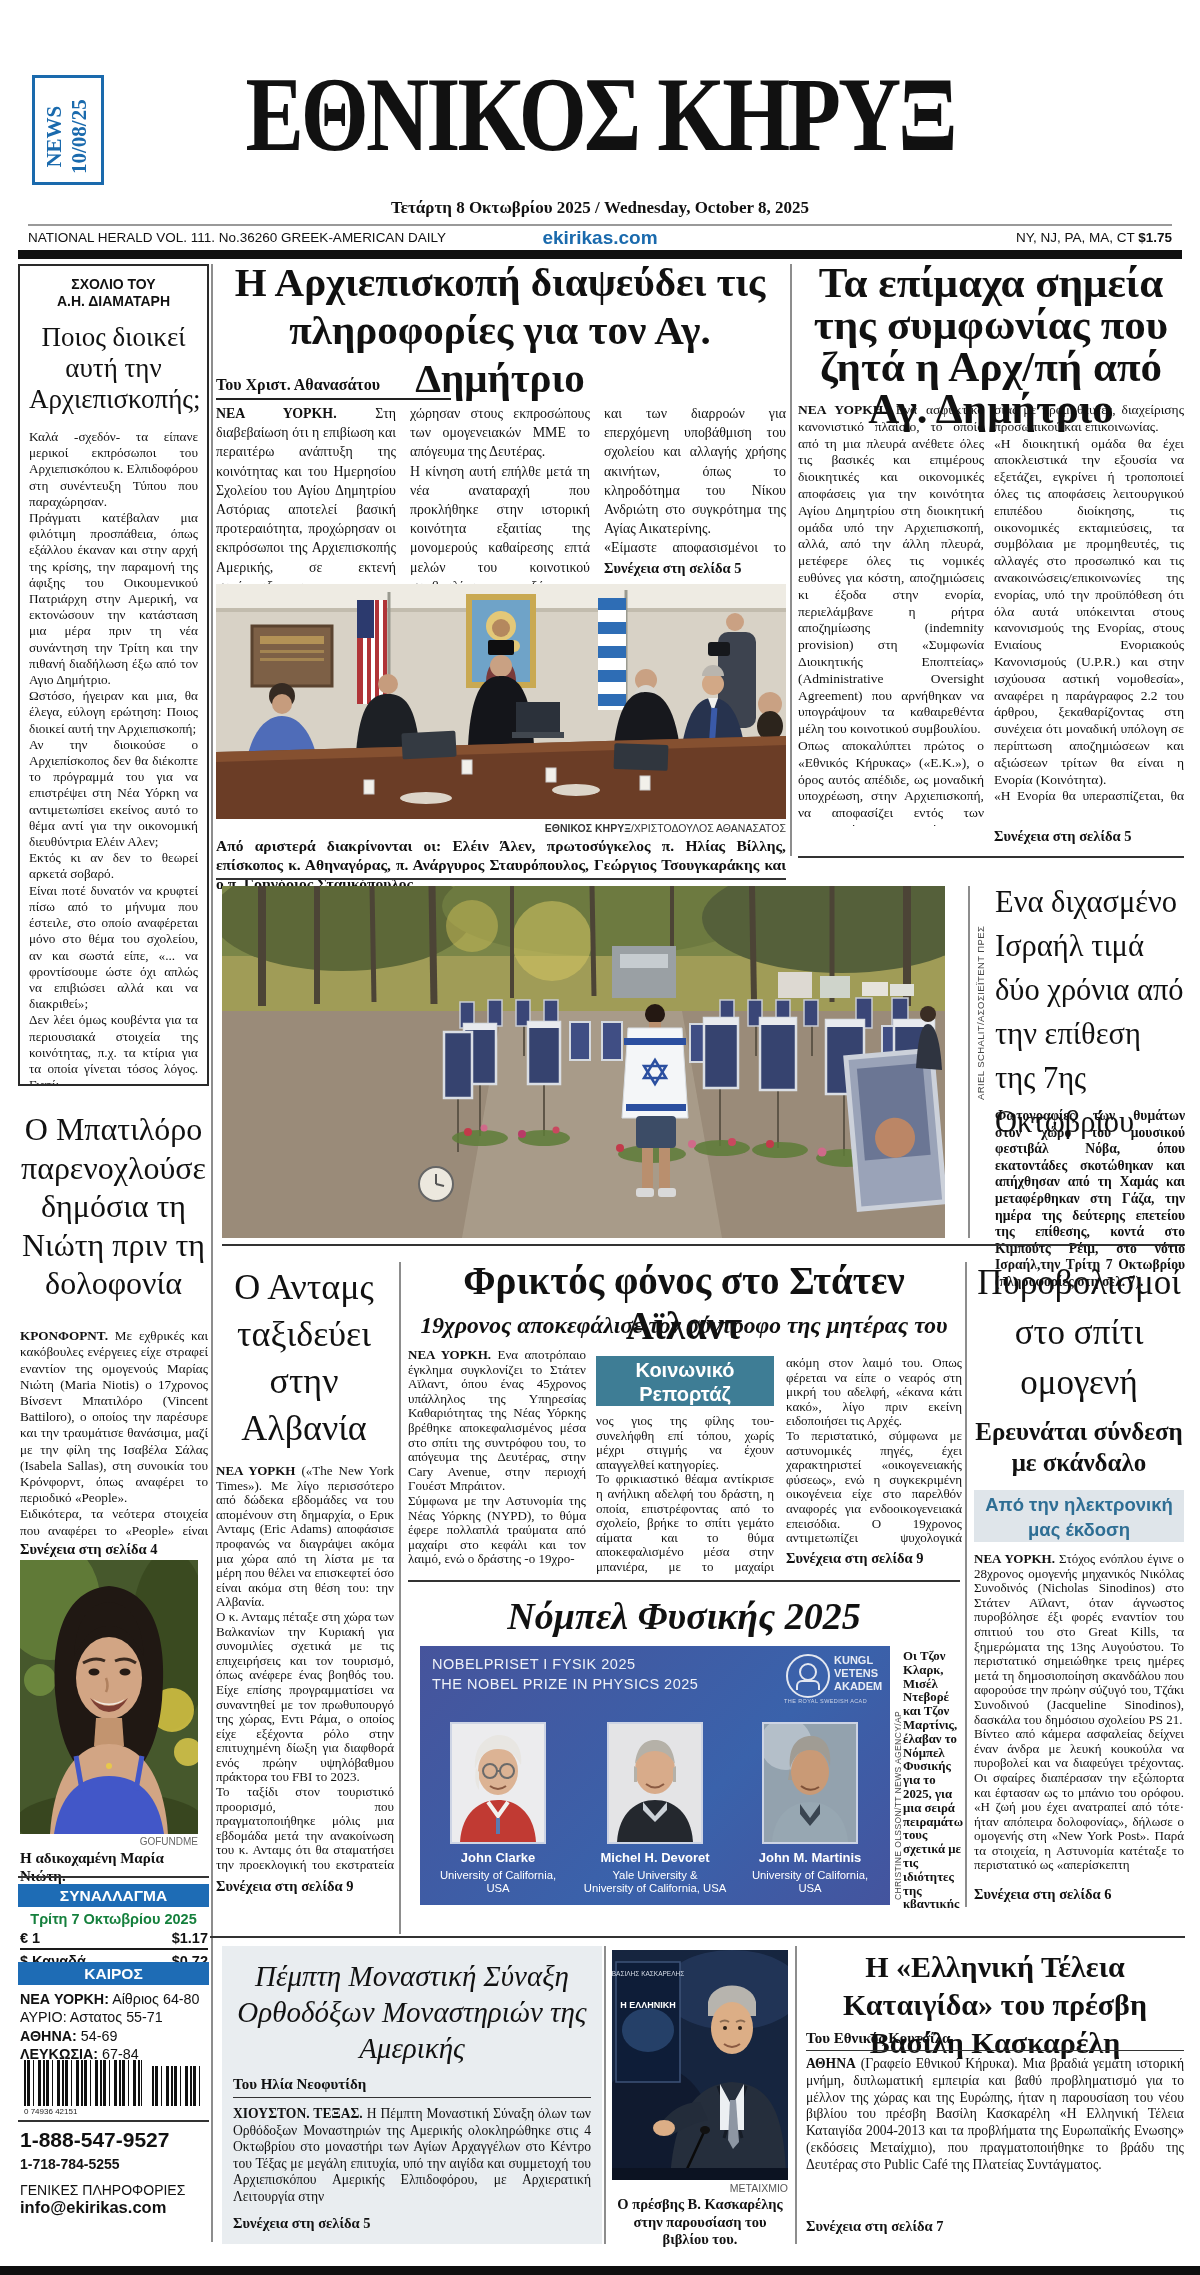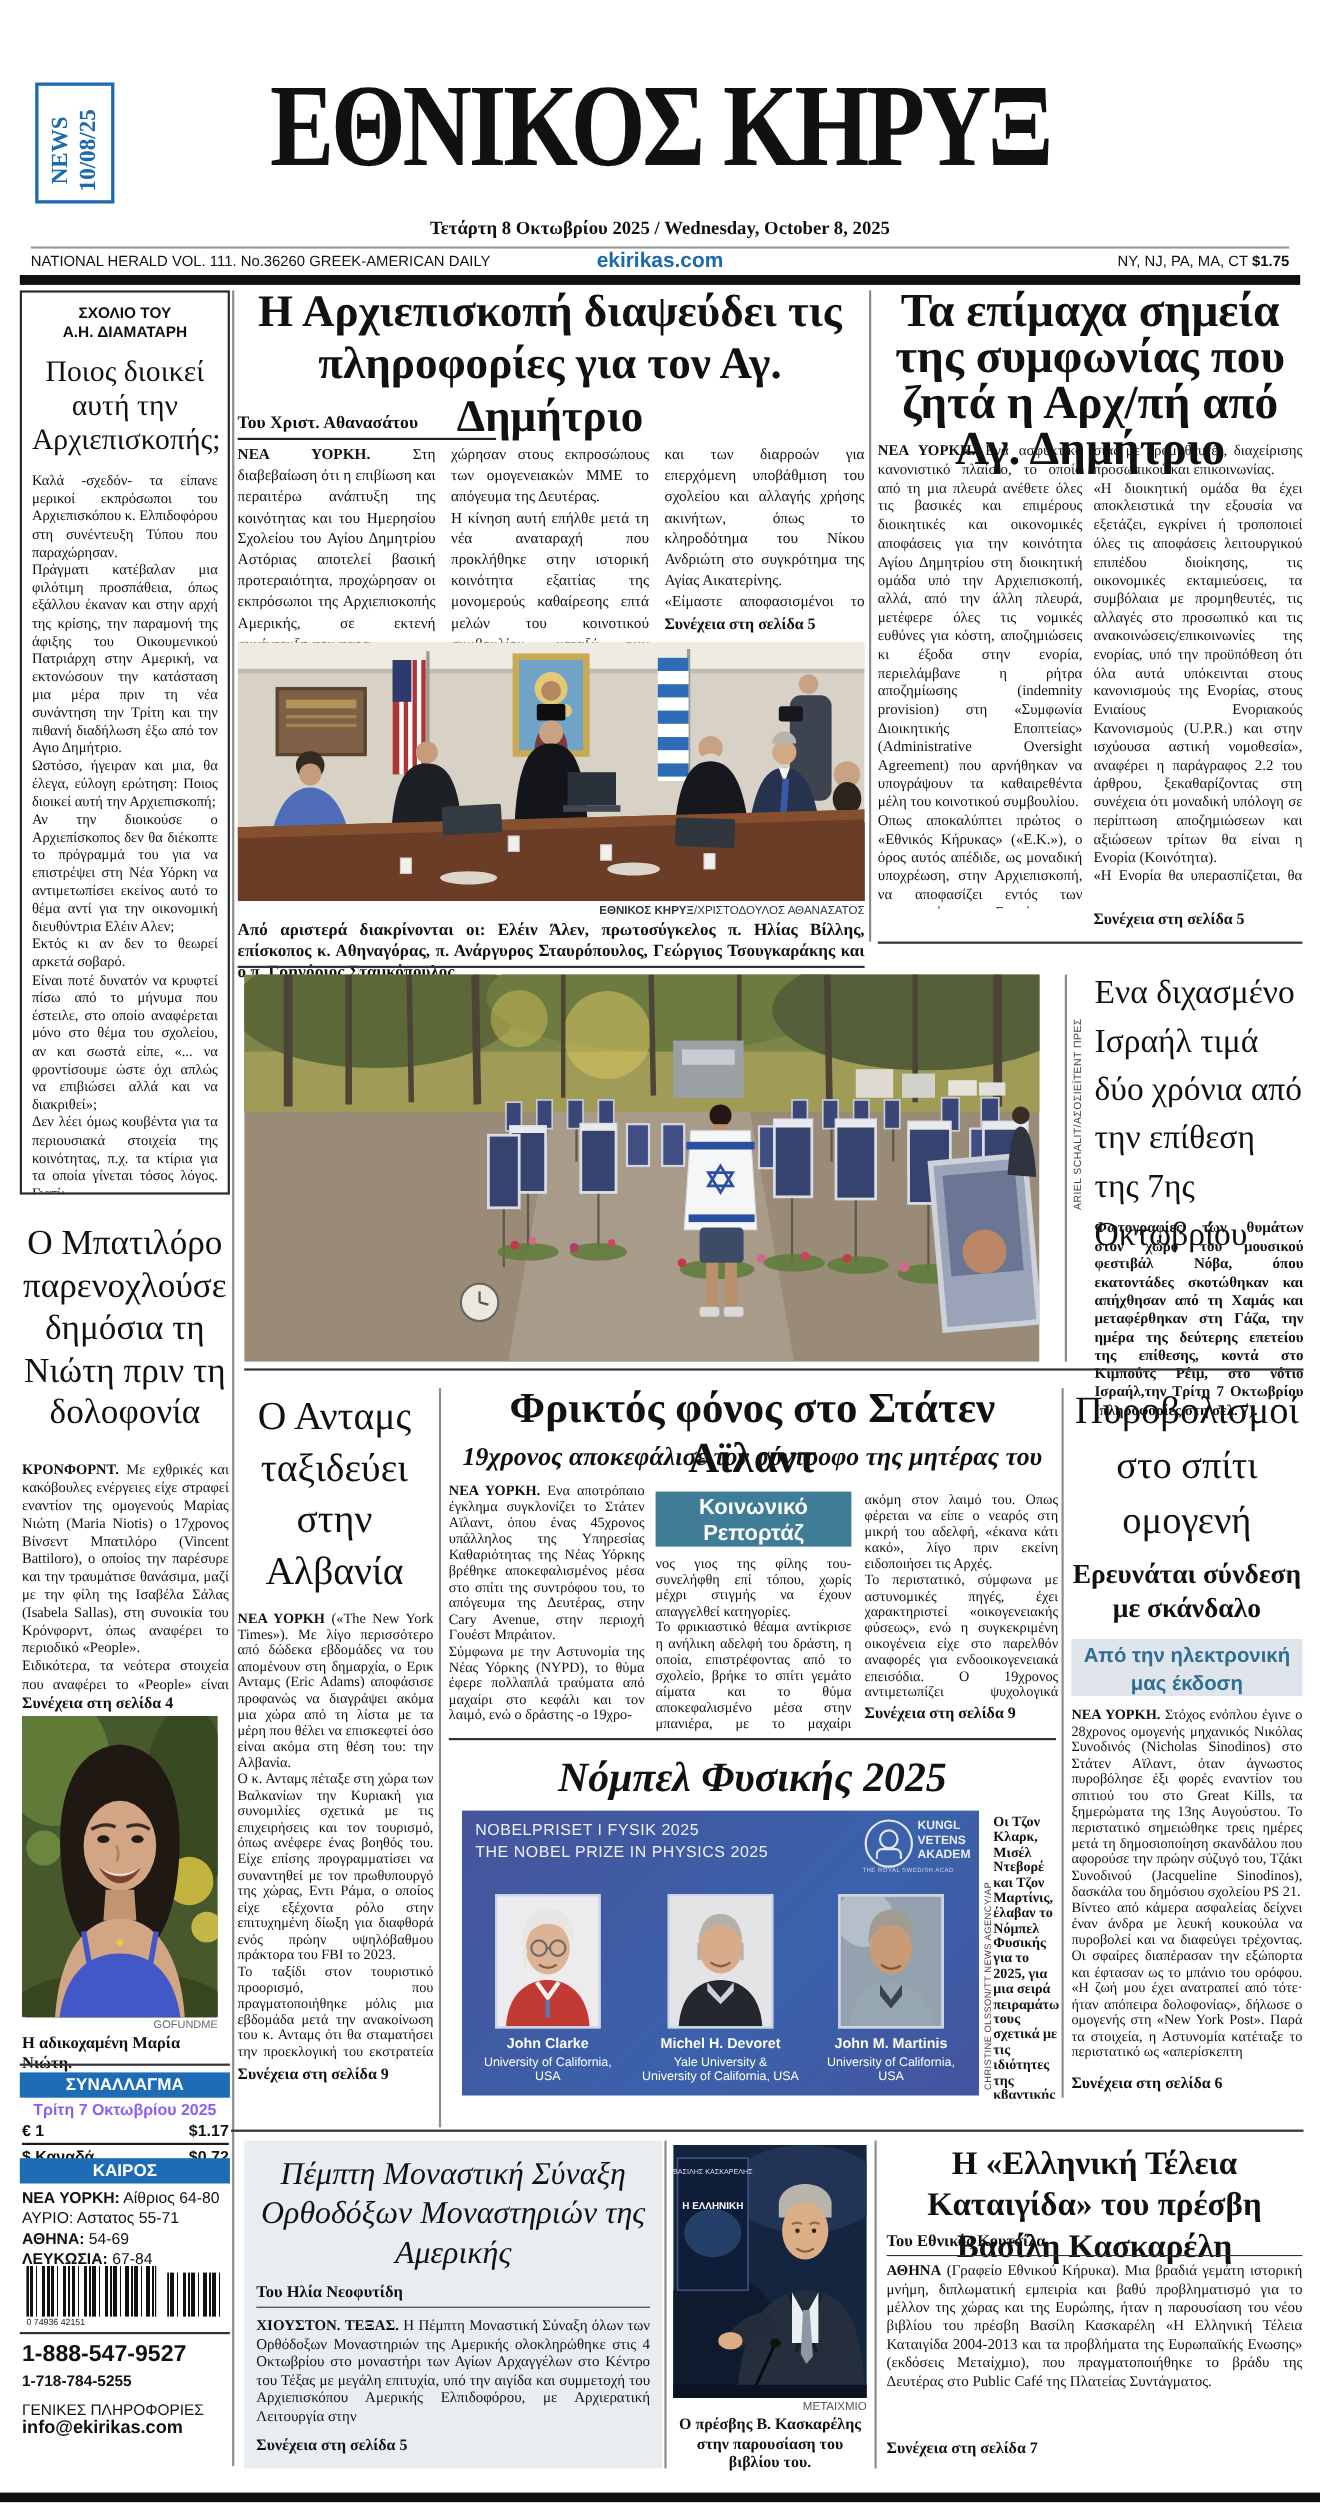--- a/index.html
+++ b/index.html
@@ -116,21 +116,21 @@
     <line x1="62" y1="230" x2="56" y2="196" stroke="#4257c8" stroke-width="5"></line>
     <line x1="116" y1="230" x2="122" y2="196" stroke="#4257c8" stroke-width="5"></line>
     <circle cx="89" cy="206" r="3" fill="#e8c84a"></circle>
   </svg>
   <div class="abs san rgt" style="left:20px;top:1836px;width:178px;font-size:10px;color:#666;">GOFUNDME</div>
   <div class="abs ser b" style="left:20px;top:1849px;width:178px;font-size:15px;line-height:18px;">Η αδικοχαμένη Μαρία Νιώτη.</div>
 
   <div class="abs hrule" style="left:18px;top:1876px;width:191px;height:2px;"></div>
 
   <div class="abs bluebar" style="left:18px;top:1884px;width:191px;height:23px;">ΣΥΝΑΛΛΑΓΜΑ</div>
-  <div class="abs ctr san b" style="left:18px;top:1911px;width:191px;font-size:14.5px;color:#8b5cf6;">Τρίτη 7 Οκτωβρίου 2025</div>
+  <div class="abs ctr san b" style="left:18px;top:1911px;width:191px;font-size:14.5px;color:#15803d;">Τρίτη 7 Οκτωβρίου 2025</div>
   <div class="abs" style="left:20px;top:1930px;width:188px;">
     <div class="exrow">
       <span>€ 1</span>
       <span>$1.17</span>
     </div>
     <div class="exrow">
       <span>$ Καναδά</span>
       <span>$0.72</span>
     </div>
   </div>

